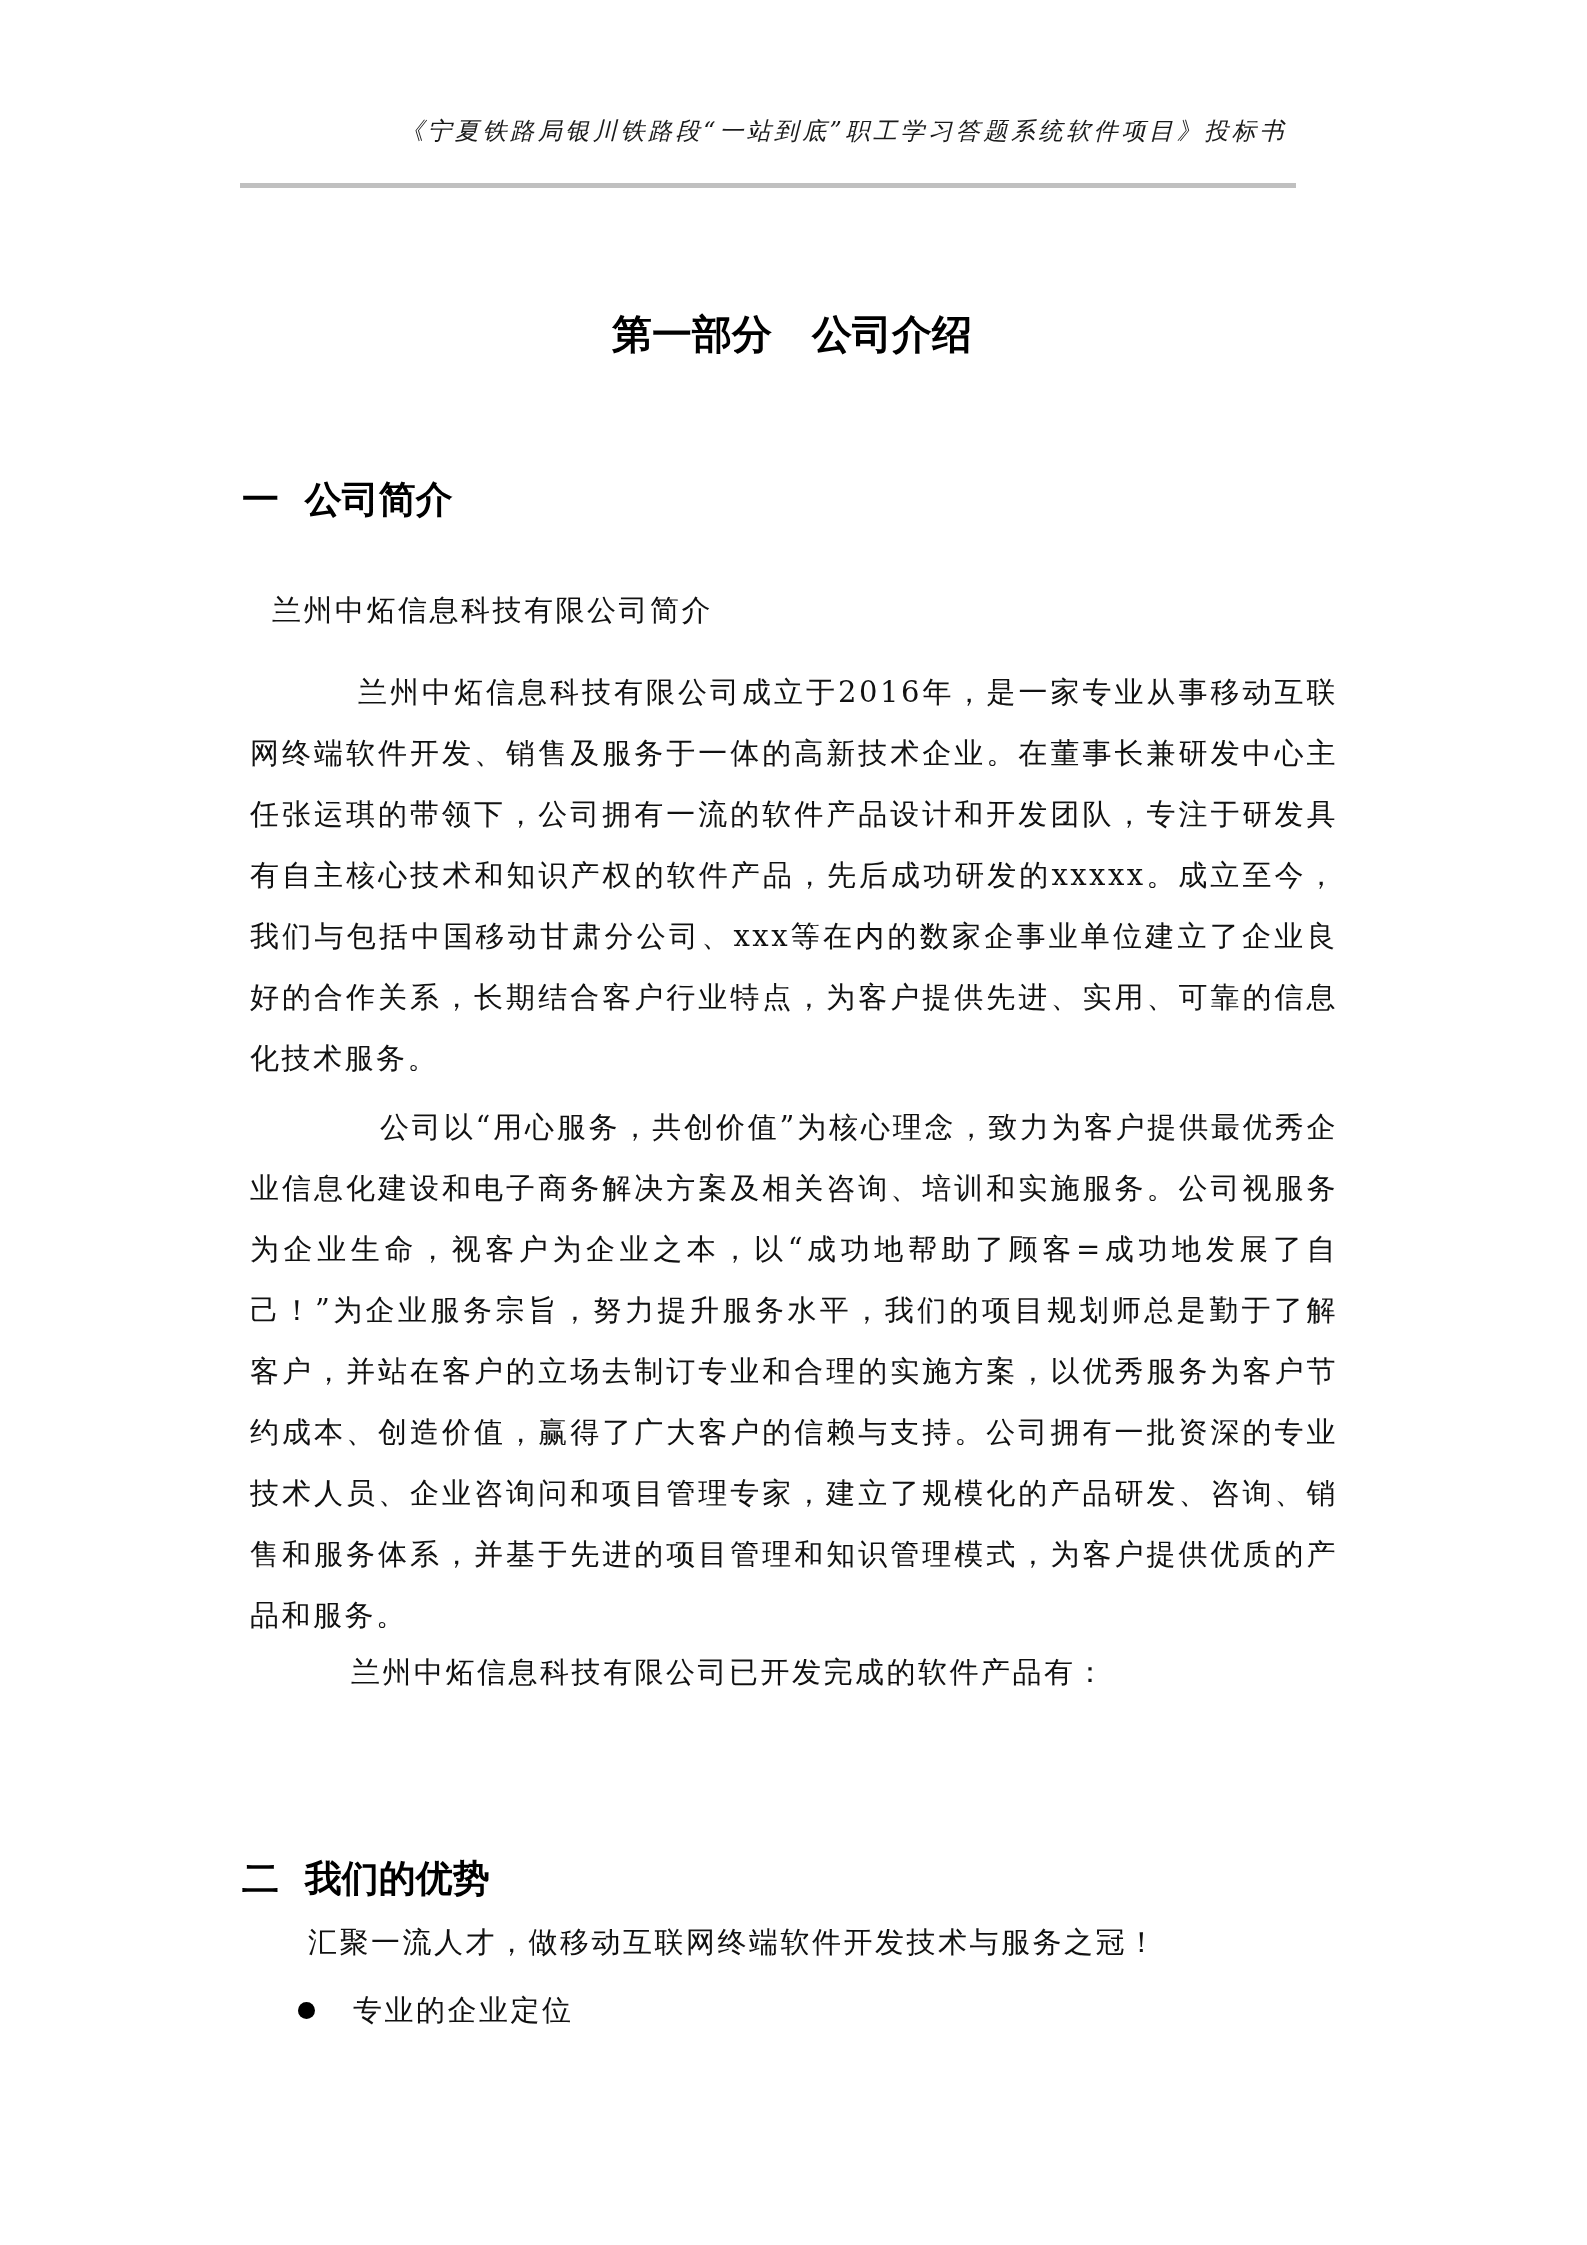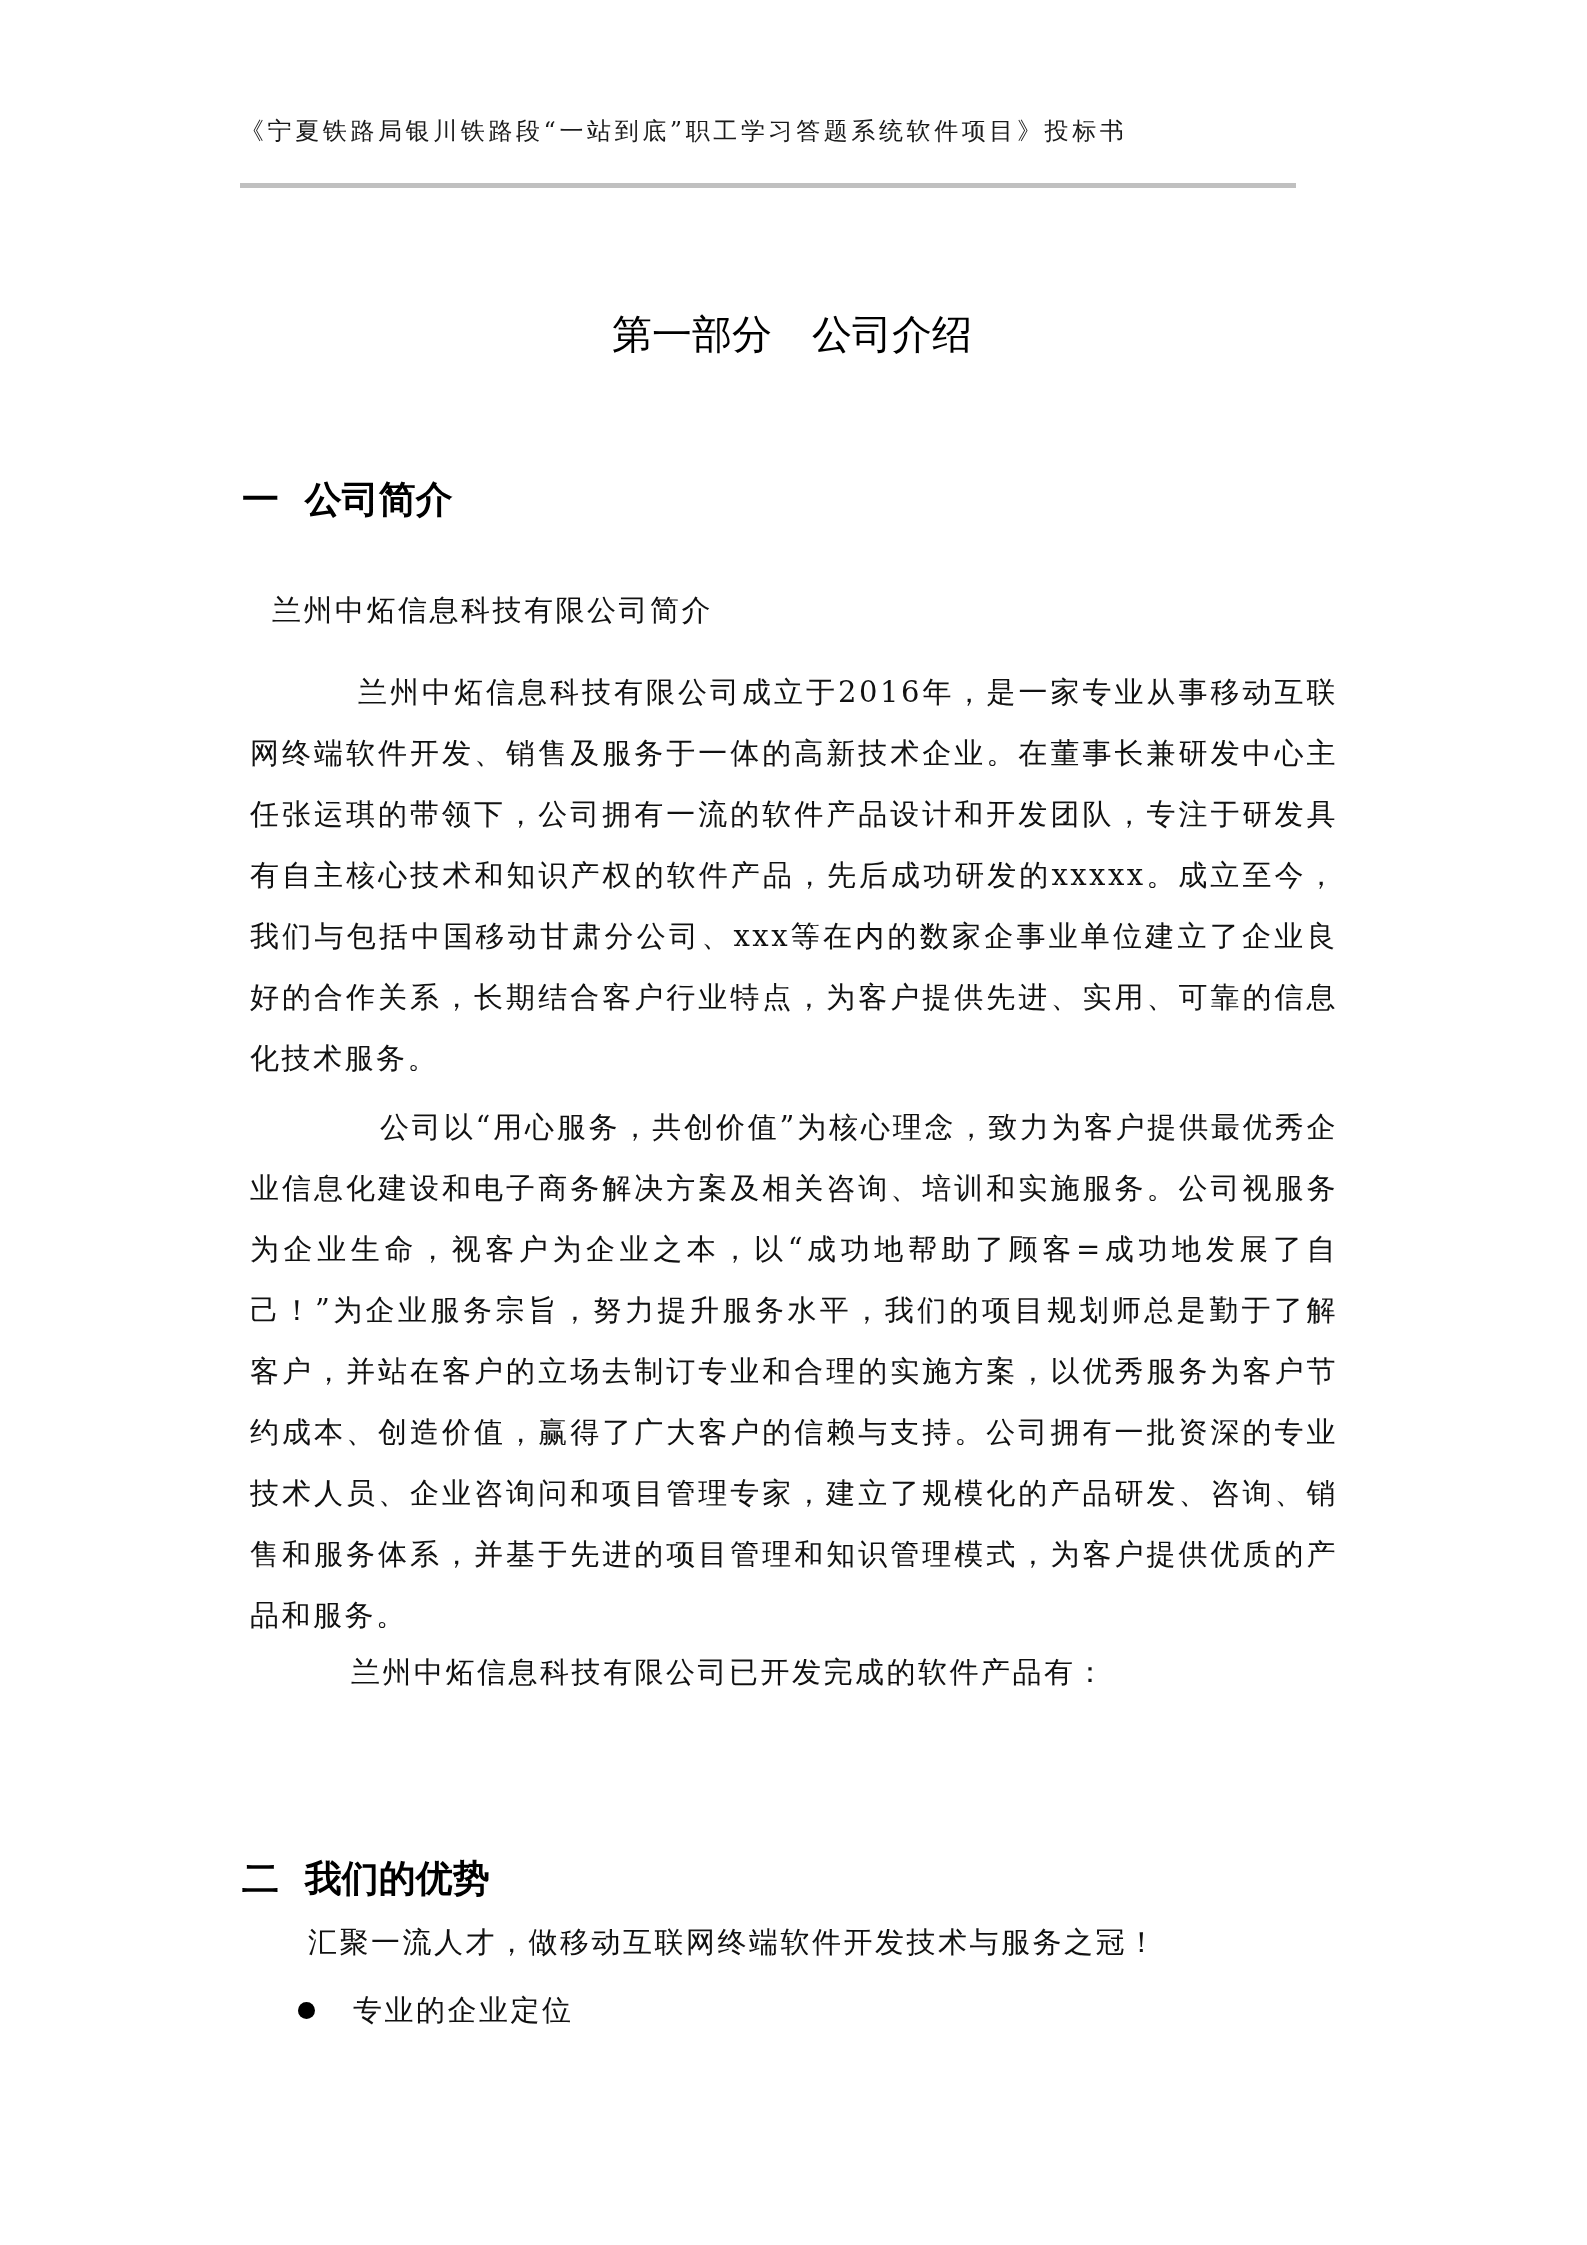--- a/index.html
+++ b/index.html
@@ -3,31 +3,31 @@
 <meta charset="utf-8">
 <style>
   html, body { margin: 0; padding: 0; background: #ffffff; }
   body {
     width: 1587px; height: 2245px; position: relative; overflow: hidden;
     font-family: "DejaVu Serif", "Liberation Serif", serif;
     color: #111111;
   }
   .abs { position: absolute; }
   .header-text {
-    left: 240px; width: 1056px; top: 113px; text-align: left;
+    left: 231px; width: 1056px; top: 113px; text-align: right;
     font-size: 24px; line-height: 36px; letter-spacing: 3.6px;
-    color: #1a1a1a; white-space: nowrap;
+    color: #1a1a1a; white-space: nowrap; font-style: italic;
   }
   .header-rule {
     left: 240px; width: 1056px; top: 183px; height: 5px; background: #c0c0c0;
   }
   .page-title {
     left: 240px; width: 1104px; top: 306px; text-align: center;
     font-family: "DejaVu Sans", "Liberation Sans", sans-serif;
-    font-size: 40px; line-height: 56px; font-weight: normal; white-space: pre;
+    font-size: 40px; line-height: 56px; font-weight: bold; white-space: pre;
     color: #000;
   }
   .section-heading {
     left: 242px; font-family: "DejaVu Sans", "Liberation Sans", sans-serif;
     font-size: 37px; line-height: 52px; font-weight: bold; white-space: pre; color: #000;
   }
   .body-block {
     left: 242px; width: 1104px;
     font-size: 29px; line-height: 61px; letter-spacing: 2.5px;
     text-align: justify; text-align-last: left;

